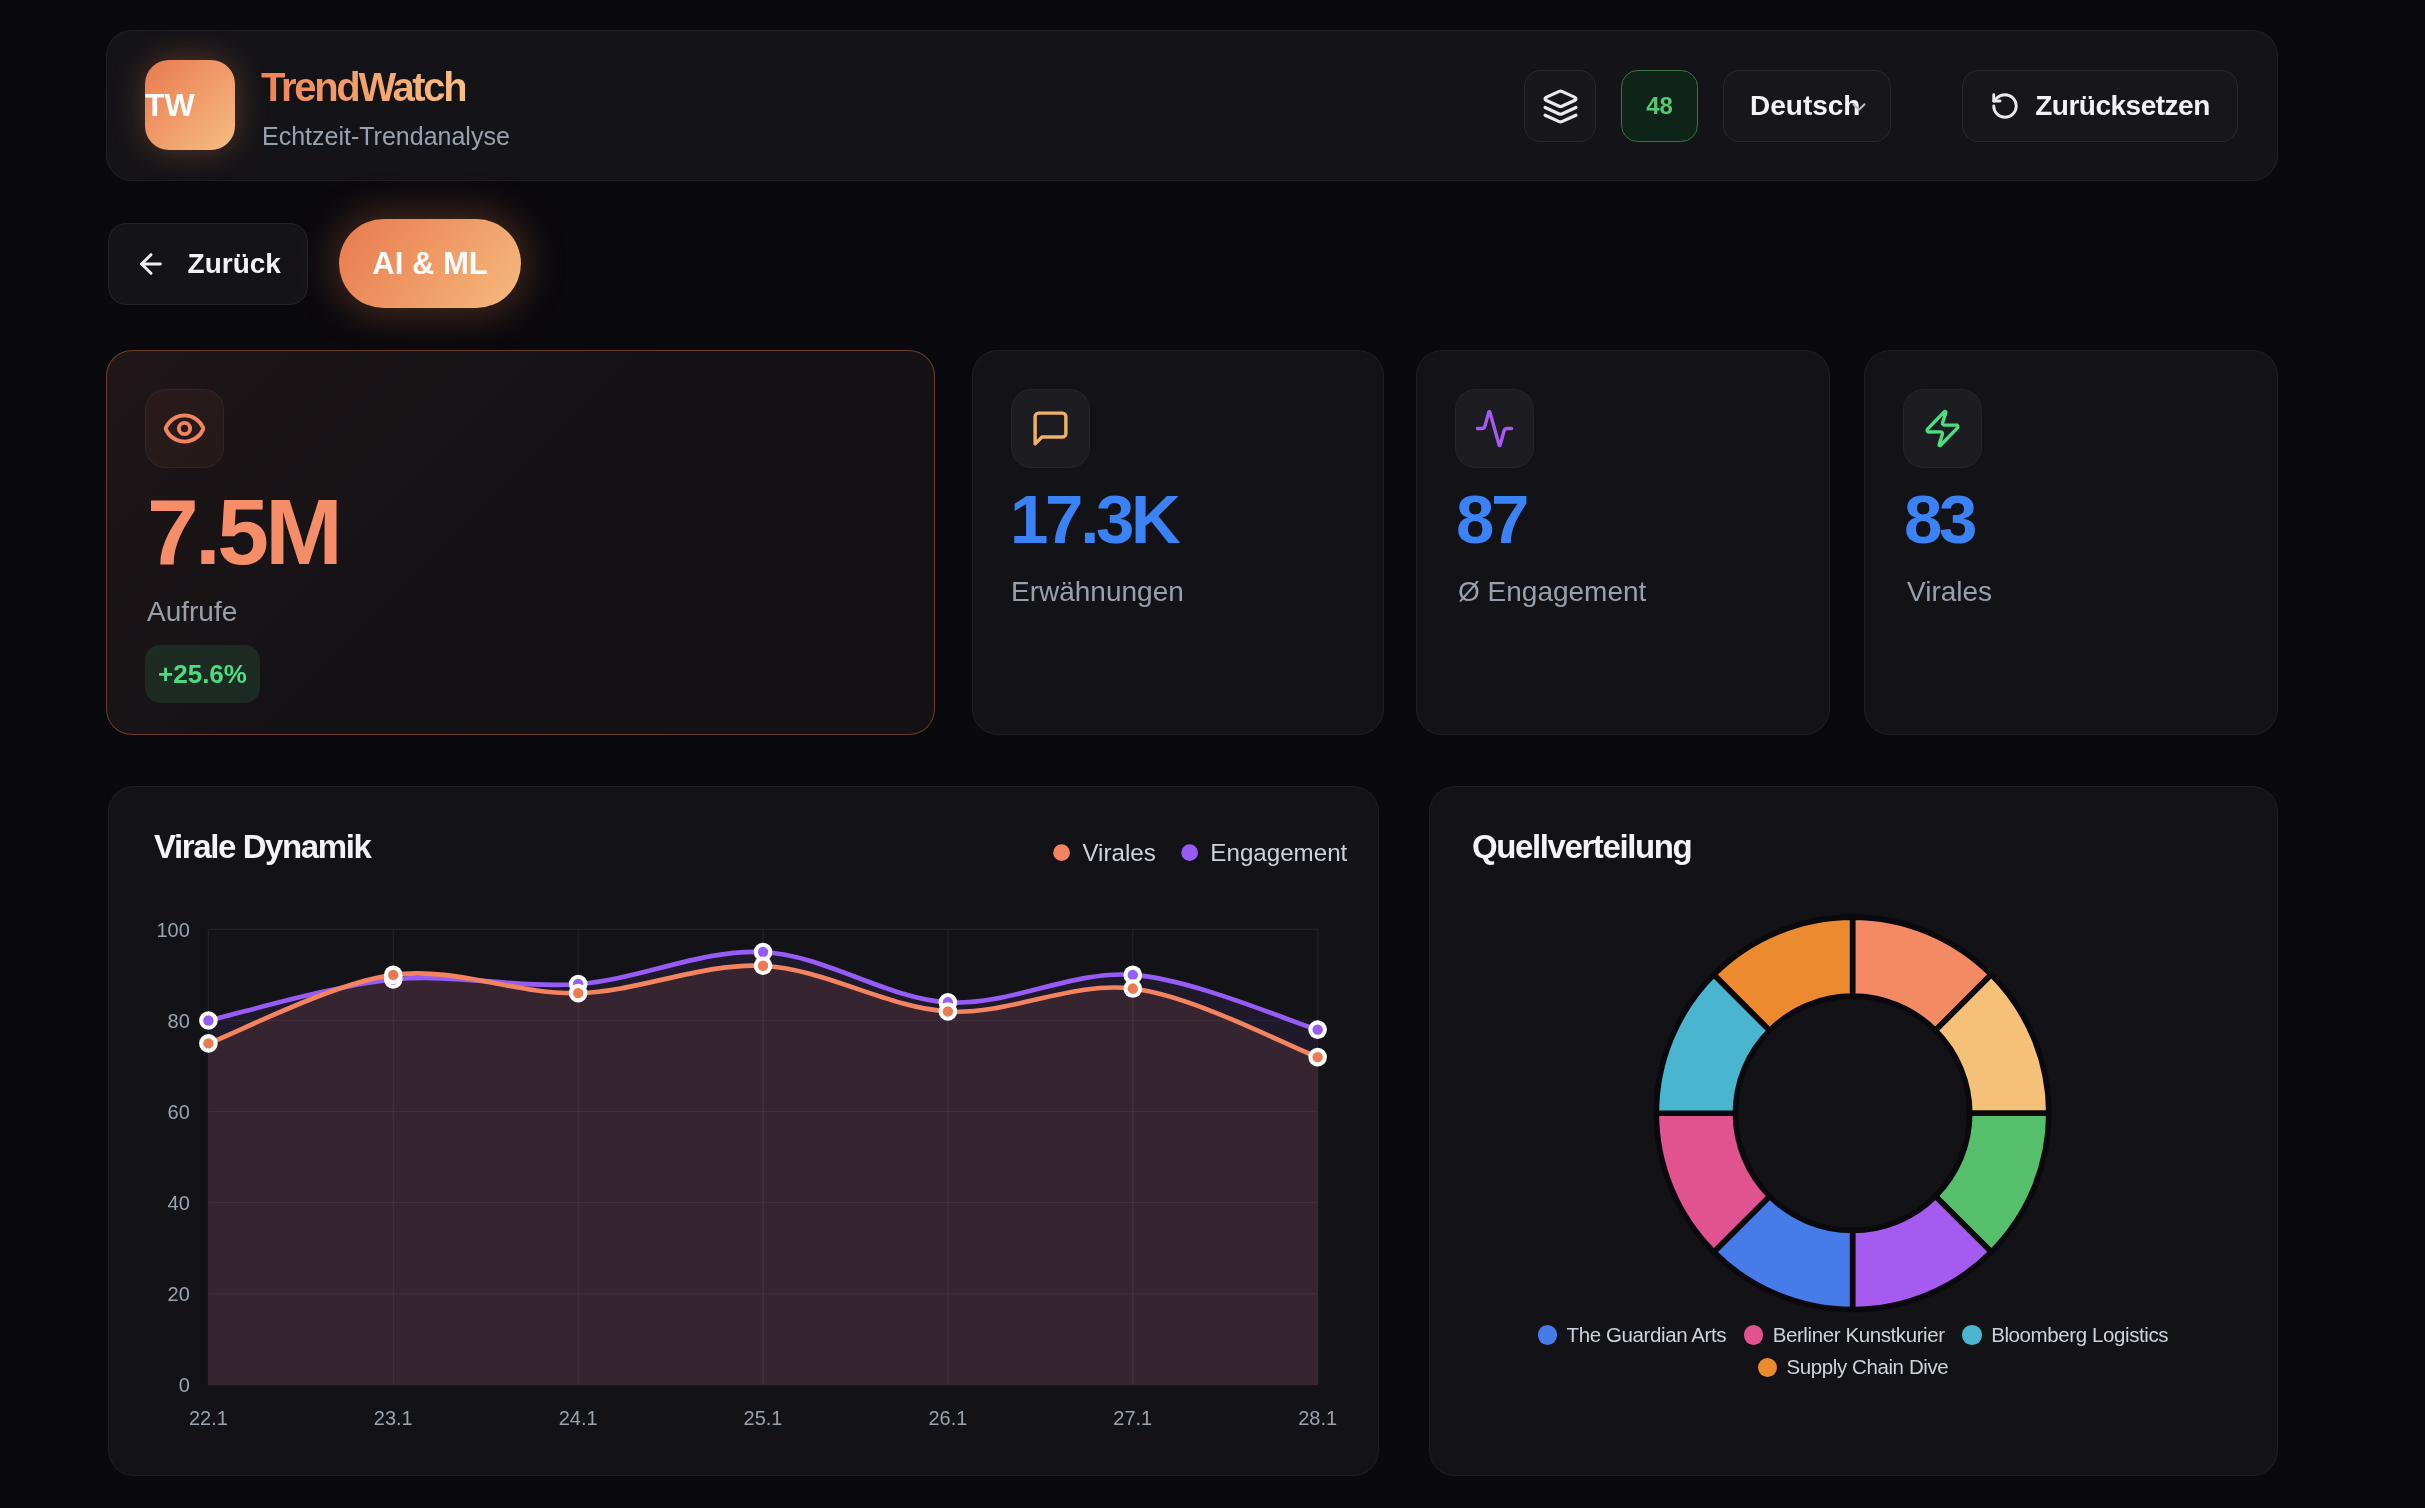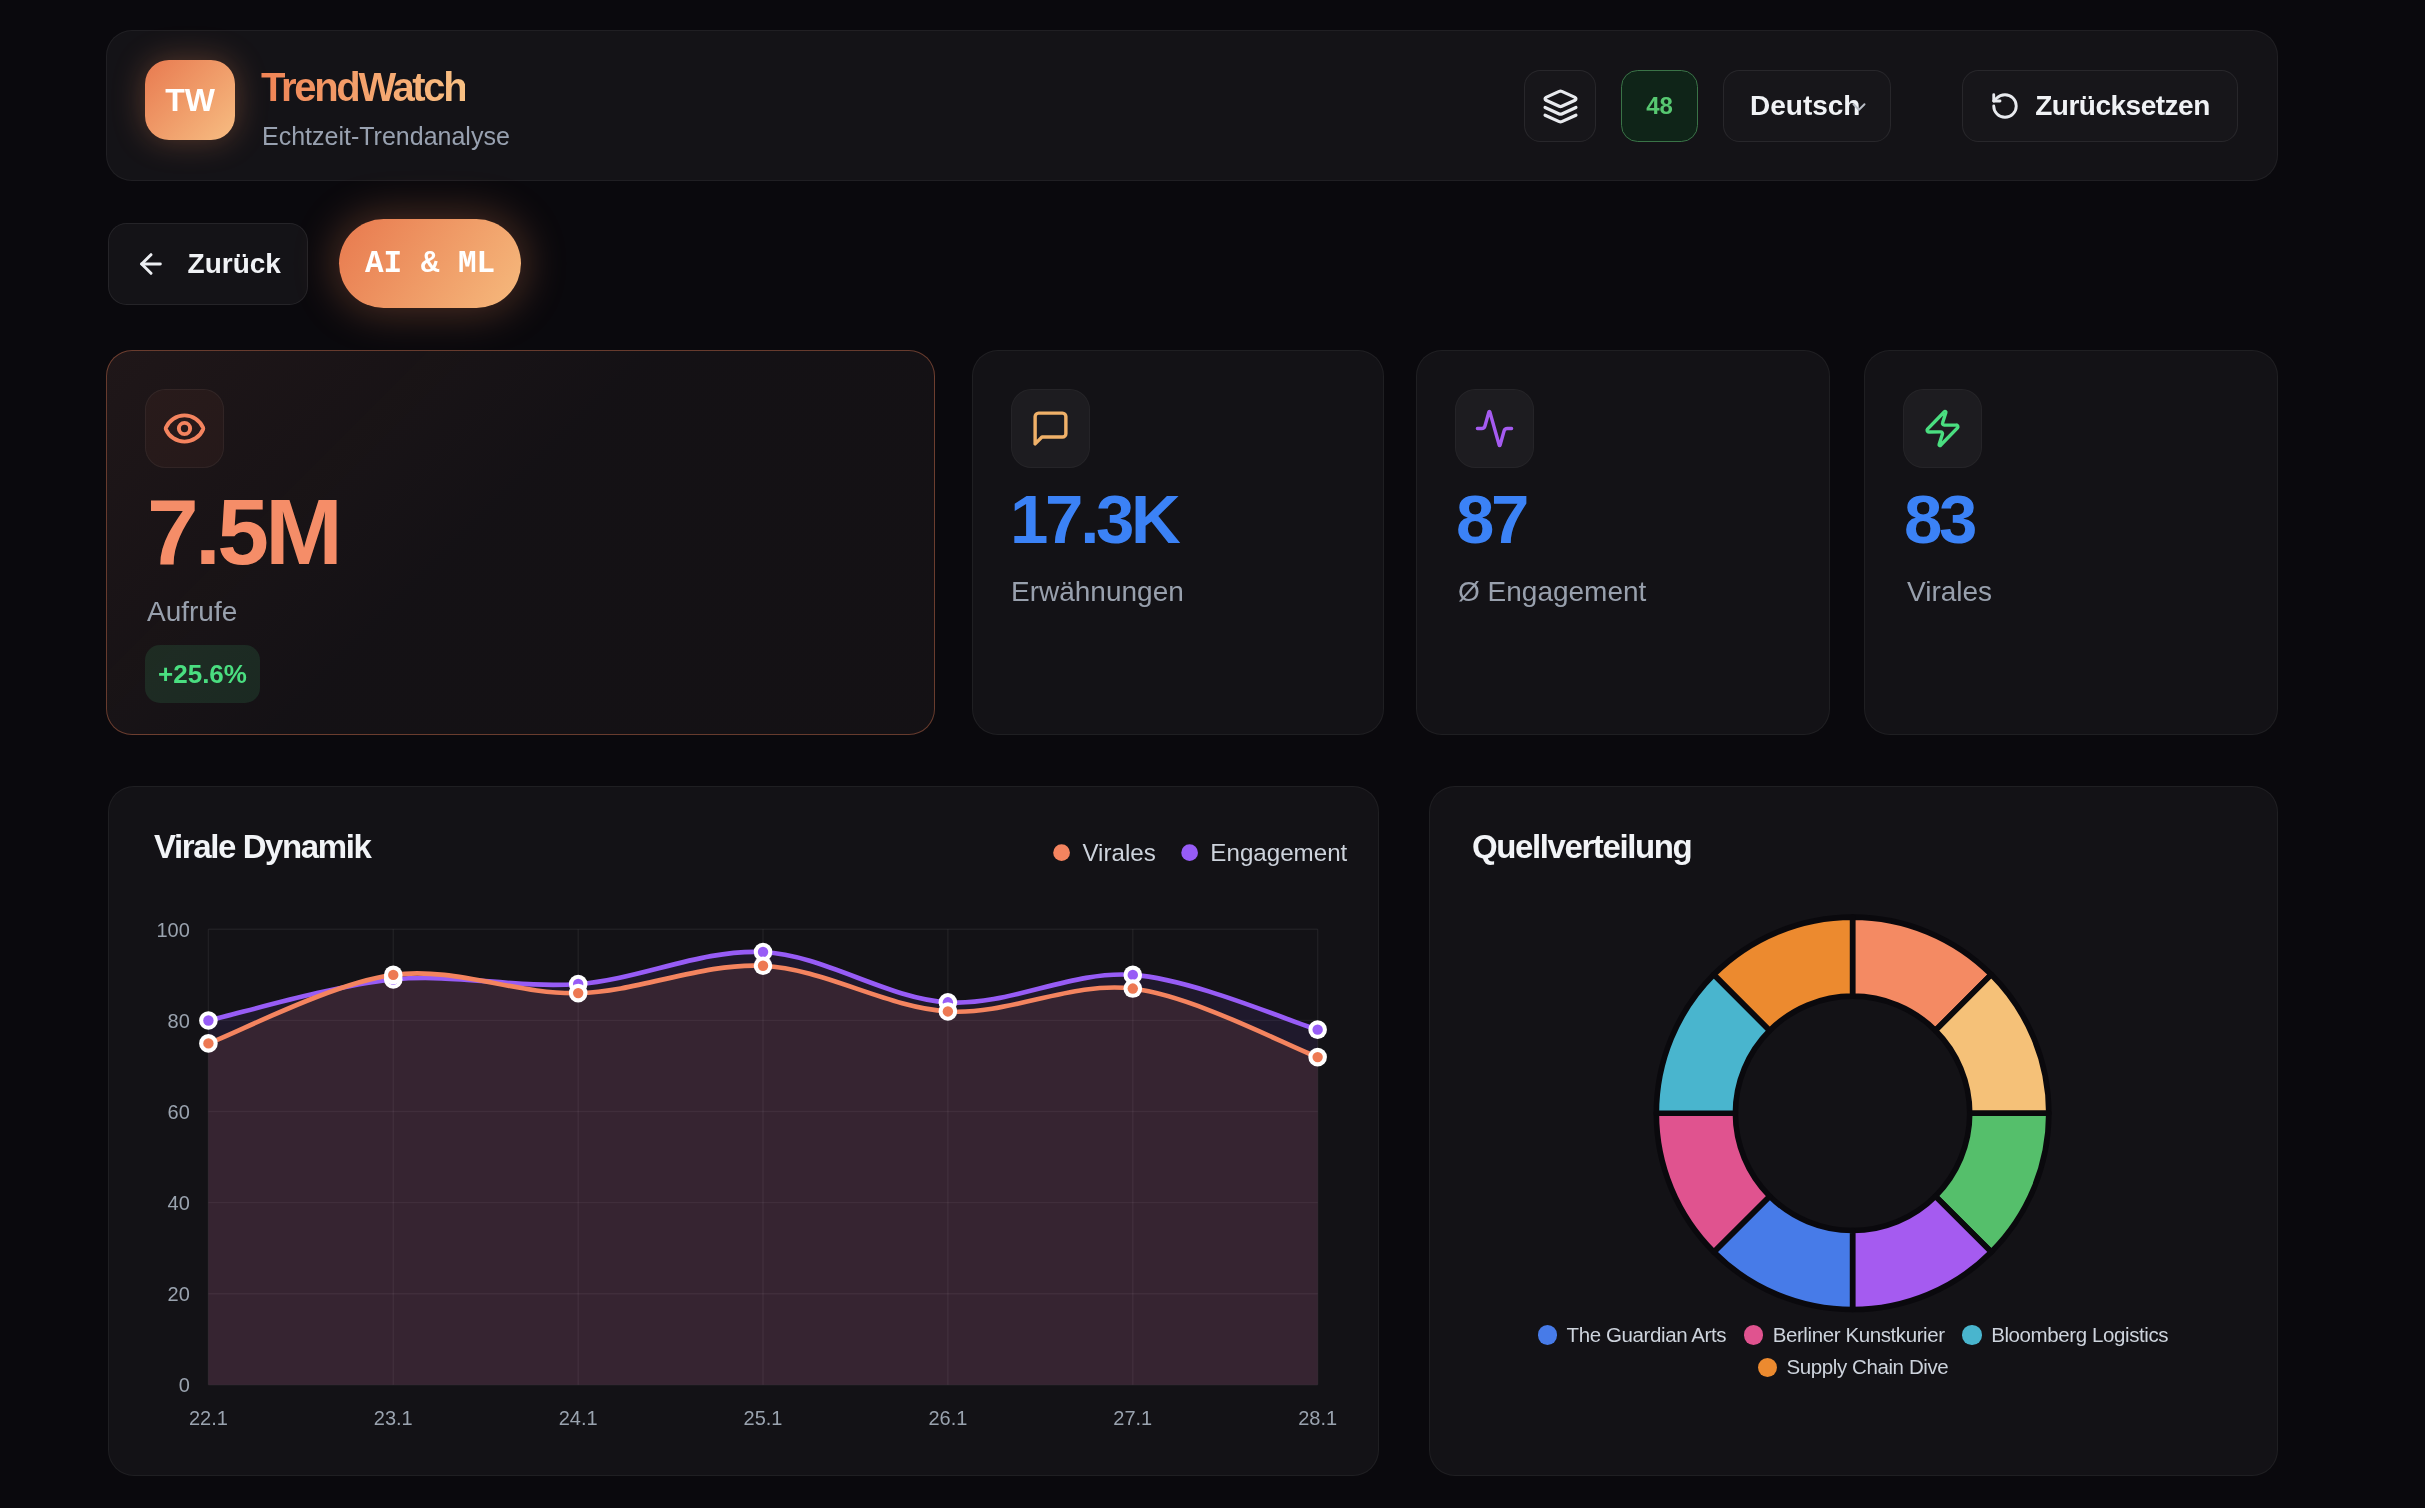--- a/index.html
+++ b/index.html
@@ -15,21 +15,21 @@
 .dleg { display:flex; flex-direction:column; align-items:center; row-gap:8.4px; }
 .dleg div { display:flex; justify-content:center; column-gap:17.7px; }
 .dleg span { display:flex; align-items:center; font-size:20.5px; letter-spacing:-0.4px; color:#cdd3dc; white-space:nowrap; }
 .dleg i { display:inline-block; width:19.5px; height:19.5px; border-radius:50%; margin-right:9.3px; }
 </style>
 </head>
 <body>
 <div class="wrap">
 
 <div class="card" style="left:106px; top:30px; width:2172px; height:151px; background:#141317;"></div>
-<div class="abs" style="left:145px; top:60px; width:90px; height:80px; border-radius:24px; background:linear-gradient(135deg,#e87a50,#f7bd82); box-shadow:0 0 33px rgba(240,140,90,0.32); display:flex; align-items:center; justify-content:center;">
+<div class="abs" style="left:145px; top:60px; width:90px; height:90px; border-radius:24px; background:linear-gradient(135deg,#e87a50,#f7bd82); box-shadow:0 0 33px rgba(240,140,90,0.32); display:flex; align-items:center; ">
   <span style="font-size:32px; font-weight:bold; color:#fff; letter-spacing:0;">TW</span>
 </div>
 <div class="abs" style="left:261px; top:65px; font-size:40px; font-weight:bold; letter-spacing:-2.3px; background:linear-gradient(90deg,#ef8355,#f8c083); -webkit-background-clip:text; background-clip:text; color:transparent;">TrendWatch</div>
 <div class="abs" style="left:262px; top:122px; font-size:25px; color:#98a1b0;">Echtzeit-Trendanalyse</div>
 
 <div class="btn" style="left:1524px; top:70px; width:72px; height:72px;">
   <svg width="37" height="37" viewBox="0 0 24 24" fill="none" stroke="#e8eaee" stroke-width="2.1" stroke-linecap="round" stroke-linejoin="round">
         <path d="M12.83 2.18a2 2 0 0 0-1.66 0L2.6 6.08a1 1 0 0 0 0 1.83l8.58 3.91a2 2 0 0 0 1.66 0l8.58-3.9a1 1 0 0 0 0-1.83Z"></path>
         <path d="m22 17.65-9.17 4.16a2 2 0 0 1-1.66 0L2 17.65"></path>
         <path d="m22 12.65-9.17 4.16a2 2 0 0 1-1.66 0L2 12.65"></path>
@@ -49,21 +49,21 @@
   Zurücksetzen
 </div>
 
 <div class="btn" style="left:108px; top:223px; width:200px; height:82px; border-radius:18.6px; font-size:28px; background:#141317;">
   <svg style="margin-right:20.5px;" width="32" height="32" viewBox="0 0 24 24" fill="none" stroke="#eceef2" stroke-width="2.2" stroke-linecap="round" stroke-linejoin="round">
         <path d="m12 19-7-7 7-7"></path>
         <path d="M19 12H5"></path>
       </svg>
   Zurück
 </div>
-<div class="abs" style="left:339px; top:219px; width:182px; height:89px; border-radius:45px; background:linear-gradient(125deg,#e8794e,#f6ba7d); box-shadow:0 0 43px 3.7px rgba(242,140,90,0.30); display:flex; align-items:center; justify-content:center; color:#fff; font-weight:bold; font-size:31px;font-family:Liberation Mono, monospace;">AI &amp; ML</div>
+<div class="abs" style="left:339px; top:219px; width:182px; height:89px; border-radius:45px; background:linear-gradient(125deg,#e8794e,#f6ba7d); box-shadow:0 0 43px 3.7px rgba(242,140,90,0.30); display:flex; align-items:center; justify-content:center; color:#fff; font-weight:bold; font-size:31px;">AI &amp; ML</div>
 
 <div class="card" style="left:106px; top:350px; width:829px; height:385px; border-color:rgba(240,128,88,0.38); background:linear-gradient(135deg,rgba(244,132,95,0.06),rgba(244,132,95,0.008) 46%),#121014;"></div>
 <div class="ibox" style="left:145px; top:389px; background:rgba(244,132,95,0.055); border-color:rgba(255,255,255,0.05);">
   <svg width="45" height="45" viewBox="0 0 24 24" fill="none" stroke="#f4845f" stroke-width="2.1" stroke-linecap="round" stroke-linejoin="round">
         <path d="M2.062 12.348a1 1 0 0 1 0-.696 10.75 10.75 0 0 1 19.876 0 1 1 0 0 1 0 .696 10.75 10.75 0 0 1-19.876 0"></path>
         <circle cx="12" cy="12" r="3"></circle>
       </svg>
 </div>
 <div class="num" style="left:147px; top:486px; font-size:93px; color:#f58d68; letter-spacing:-3.7px;">7.5M</div>
 <div class="lbl" style="left:147px; top:598px;">Aufrufe</div>

